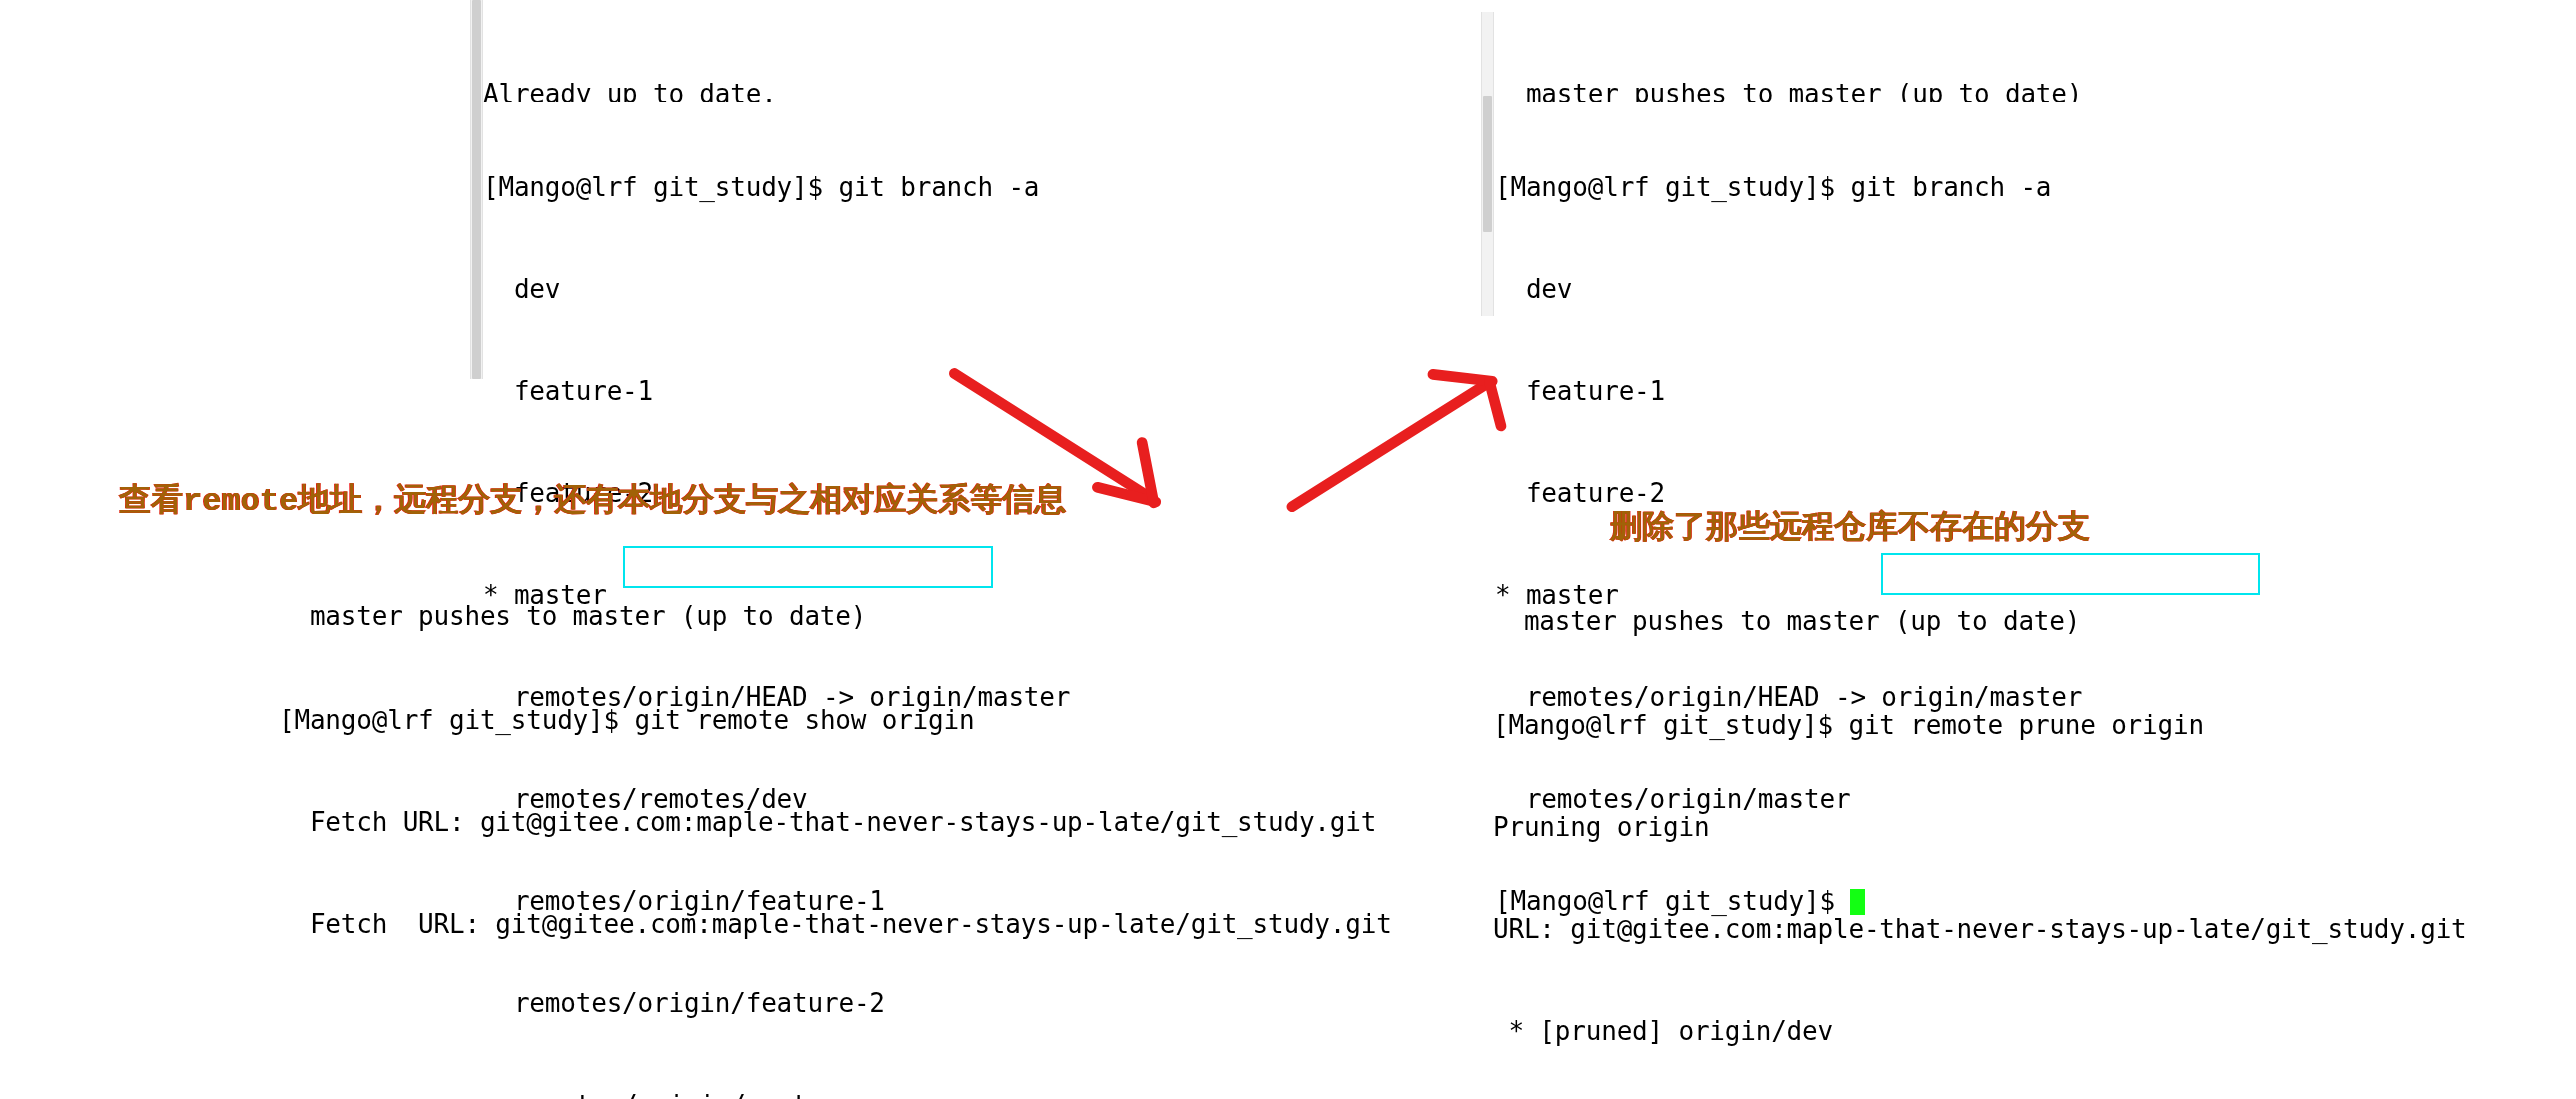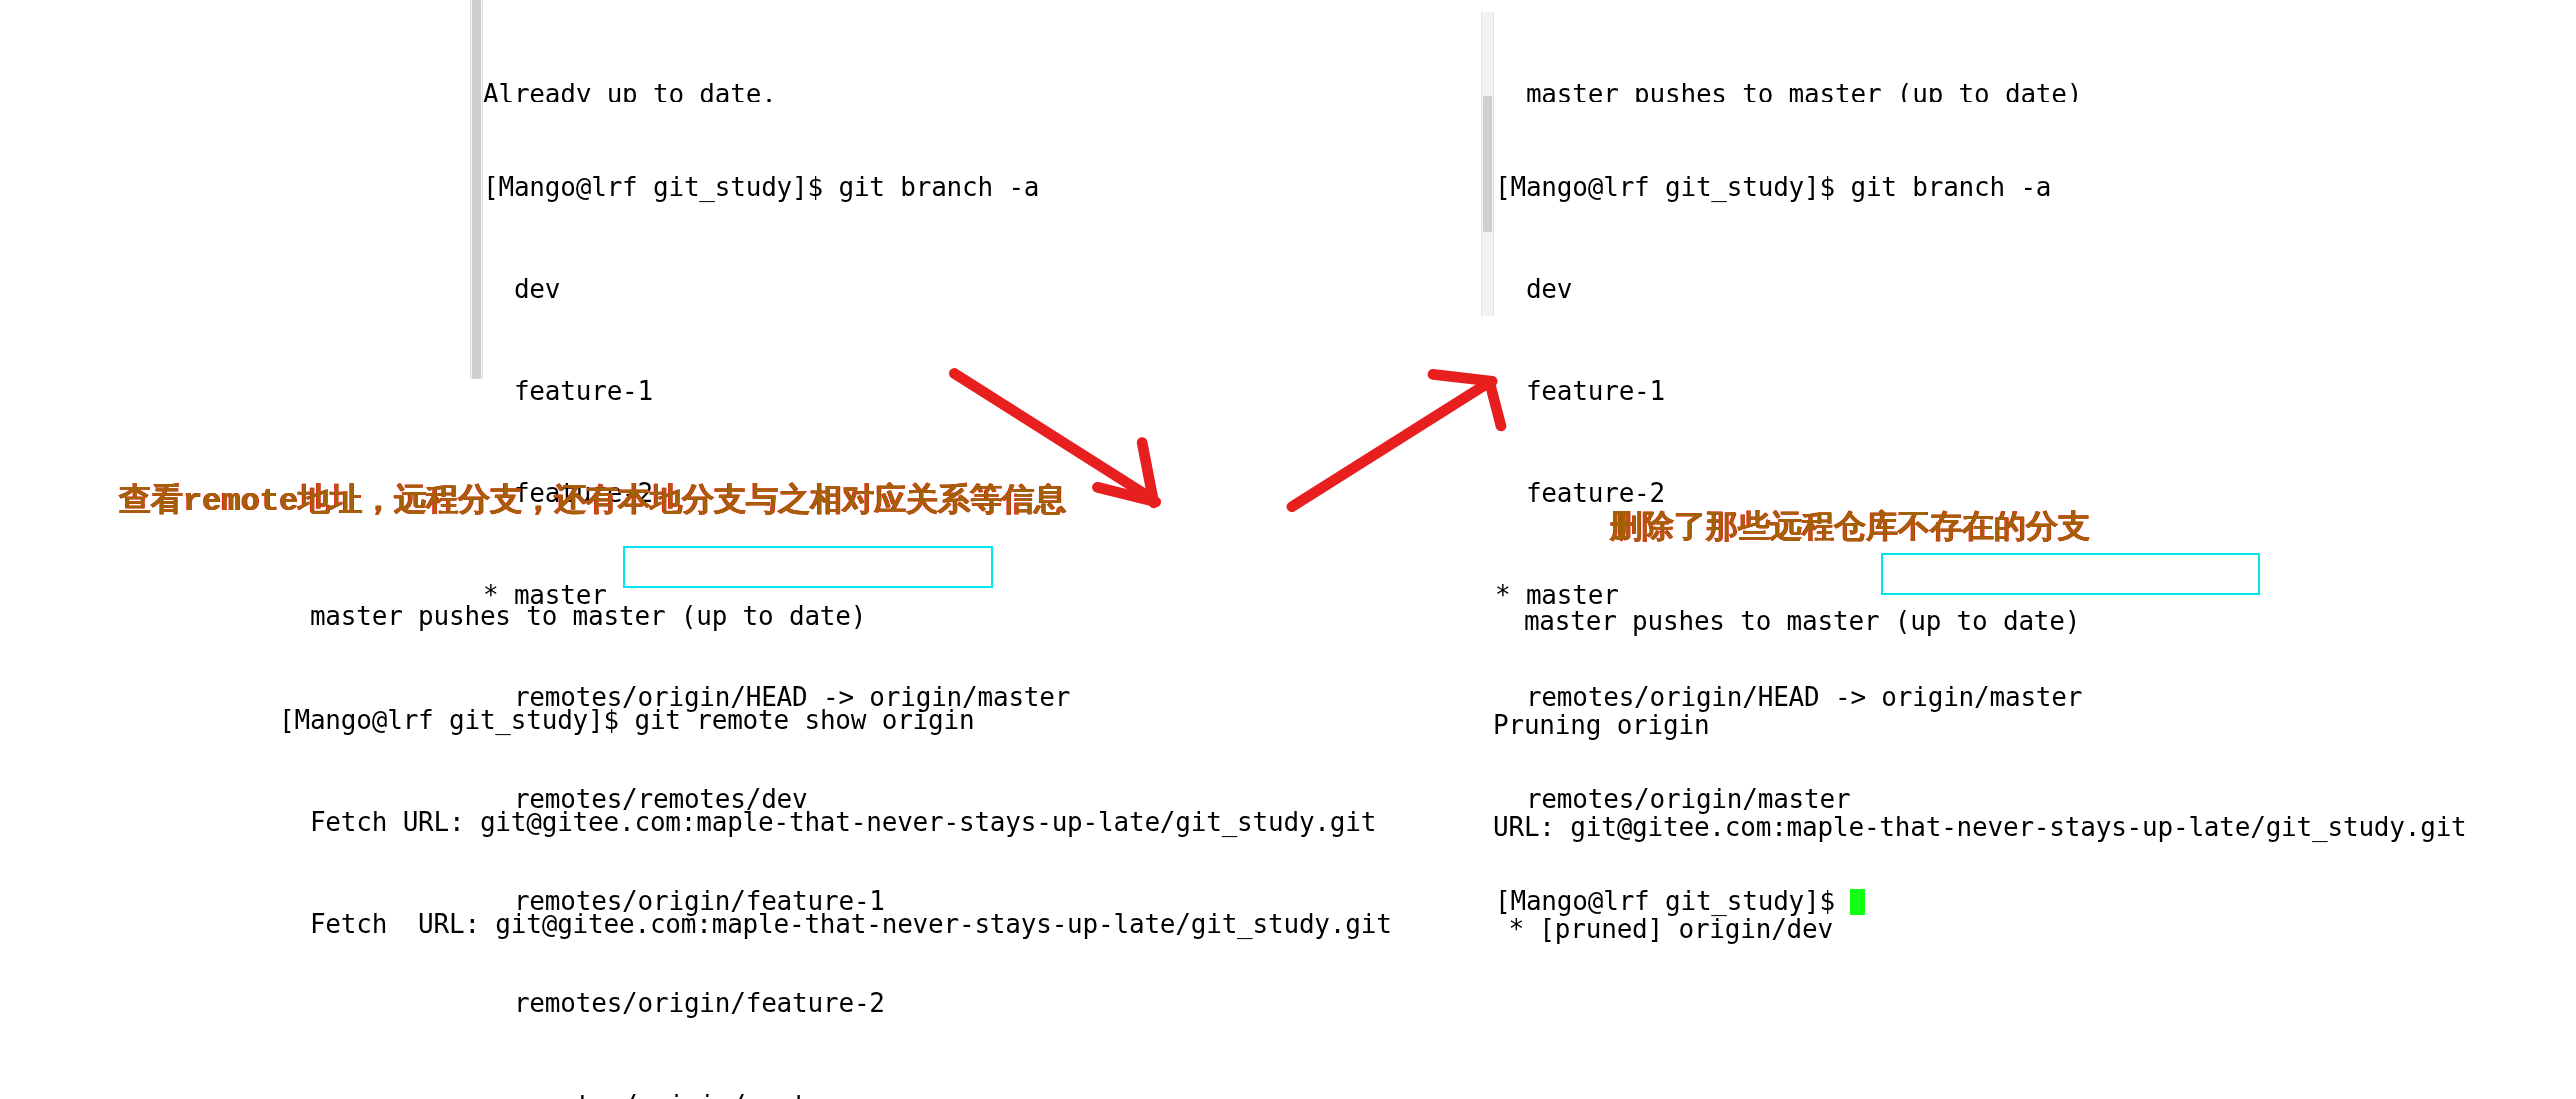--- a/index.html
+++ b/index.html
@@ -181,20 +181,21 @@
   
   
   
   
 </div>
 
 <div class="hlbox" style="left:623px; top:546px; width:370px; height:42px;"></div>
 
 <div class="term" style="left:1493px; top:538px;">
   <div class="line clip-bottom"><span class="inner">  master pushes to master (up to date)</span></div>
+  <div class="line"><span>[Mango@lrf git_study]$ </span><span>git remote prune origin</span></div>
   <div class="line">Pruning origin</div>
   <div class="line">URL: git@gitee.com:maple-that-never-stays-up-late/git_study.git</div>
   <div class="line"> * [pruned] origin/dev</div>
   
   
   
 </div>
 
 <div class="hlbox" style="left:1881px; top:553px; width:379px; height:42px;"></div>
 

